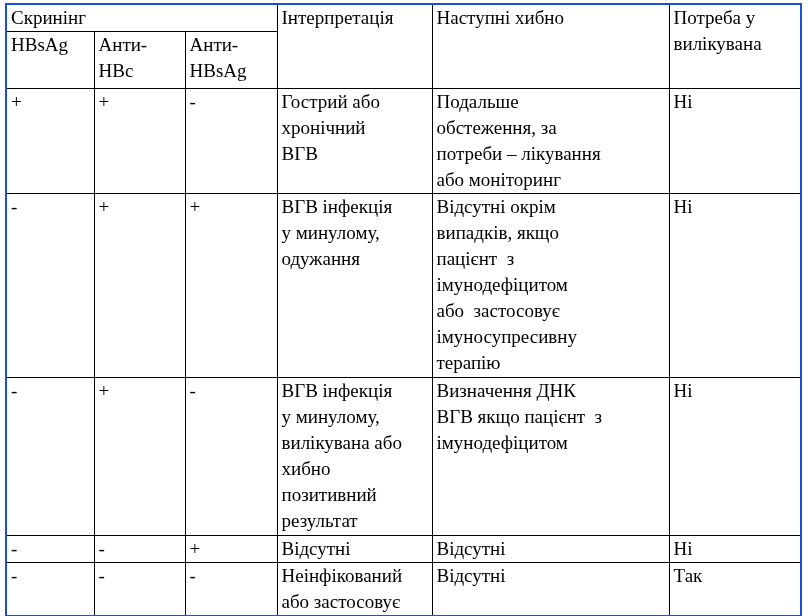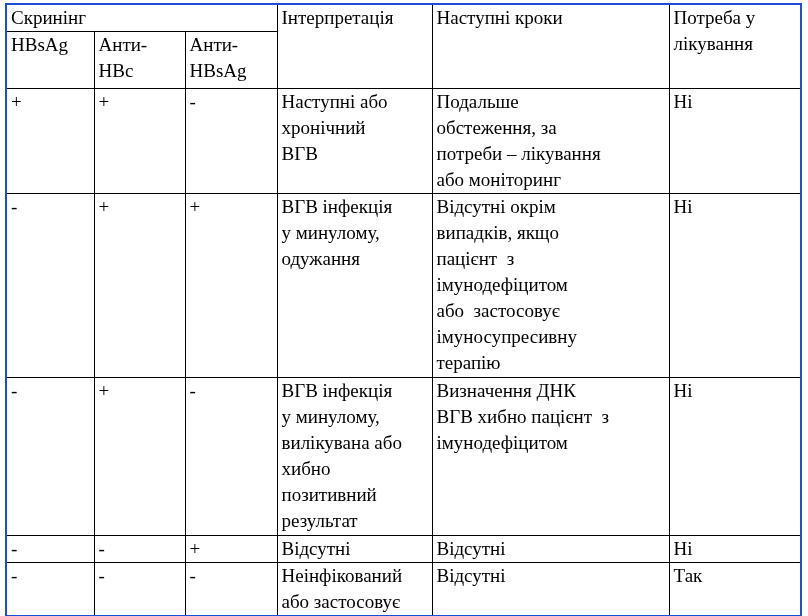--- a/index.html
+++ b/index.html
@@ -54,38 +54,38 @@
       <col style="width:91px">
       <col style="width:92px">
       <col style="width:155px">
       <col style="width:237px">
       <col style="width:132px">
     </colgroup>
     <thead>
       <tr class="hrow1">
         <th colspan="3" class="screening-span">Скринінг</th>
         <th rowspan="2">Інтерпретація</th>
-        <th rowspan="2">Наступні кроки</th>
+        <th rowspan="2">Наступні хибно</th>
         <th rowspan="2">Потреба у
-лікування</th>
+вилікувана</th>
       </tr>
       <tr class="hrow2">
         <th>HBsAg</th>
         <th>Анти-
 HBc</th>
         <th>Анти-
 HBsAg</th>
       </tr>
     </thead>
     <tbody>
       <tr class="row-1">
         <td>+</td>
         <td>+</td>
         <td>-</td>
-        <td>Наступні або
+        <td>Гострий або
 хронічний
 ВГВ</td>
         <td>Подальше
 обстеження, за
 потреби – лікування
 або моніторинг</td>
         <td>Ні</td>
       </tr>
       <tr class="row-2">
         <td>-</td>
@@ -107,21 +107,21 @@
         <td>-</td>
         <td>+</td>
         <td>-</td>
         <td>ВГВ інфекція
 у минулому,
 вилікувана або
 хибно
 позитивний
 результат</td>
         <td>Визначення ДНК
-ВГВ хибно пацієнт  з
+ВГВ якщо пацієнт  з
 імунодефіцитом</td>
         <td>Ні</td>
       </tr>
       <tr class="row-4">
         <td>-</td>
         <td>-</td>
         <td>+</td>
         <td>Відсутні</td>
         <td>Відсутні</td>
         <td>Ні</td>

